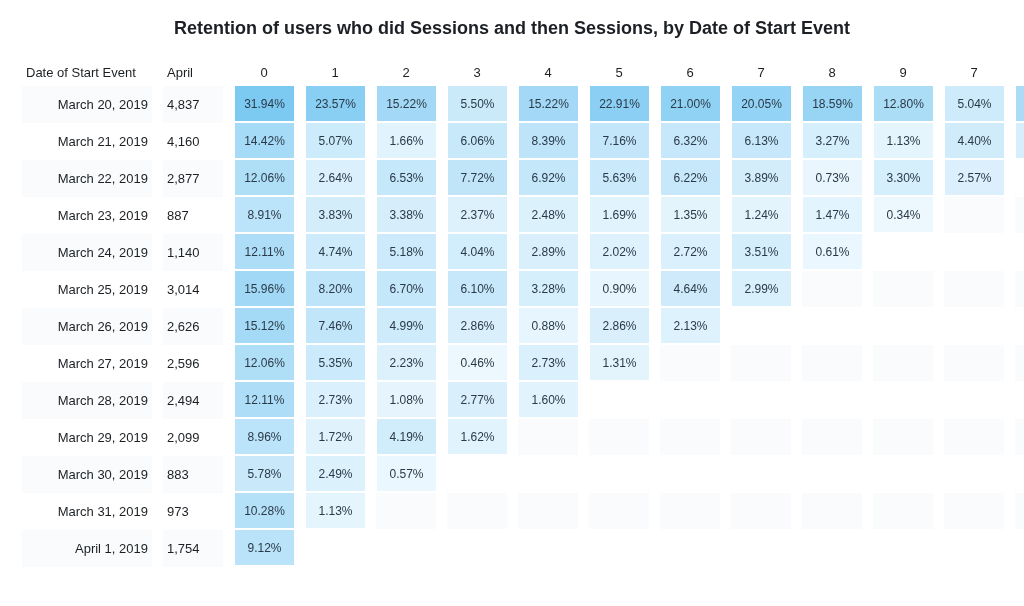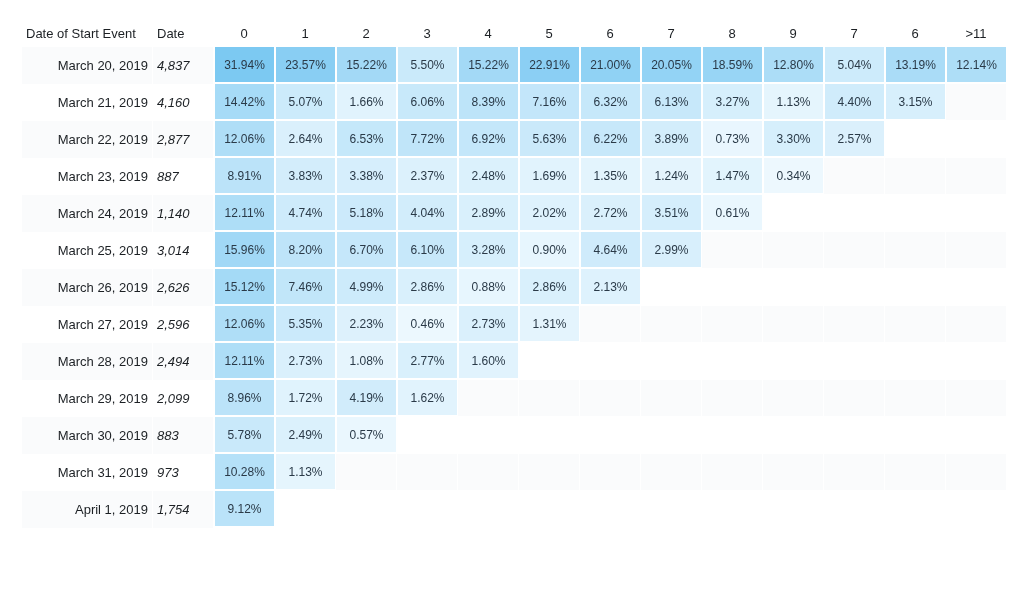--- a/index.html
+++ b/index.html
@@ -20,21 +20,21 @@
     font-size: 18px;
     font-weight: 700;
     text-align: center;
     margin: 0 0 18px 0;
     color: #1c2024;
   }
   .grid {
     display: grid;
     
     grid-template-columns: 130px 60px repeat(13, 60px);
-    column-gap: 1px;
+    column-gap: 11px;
   }
   .hcell {
     font-weight: 400;
     color: #1c2024;
     font-size: 13px;
     padding: 8px 4px 6px 4px;
     text-align: center;
     white-space: nowrap;
   }
   .hcell.first { text-align: left; }
@@ -45,21 +45,20 @@
     font-size: 13px;
     color: #1c2024;
     white-space: nowrap;
   }
   .row .usercell {
     padding: 11px 4px 11px 4px;
     text-align: left;
     font-size: 13px;
     color: #1c2024;
     white-space: nowrap;
-    font-style: italic;
   }
   .row .valcell {
     height: 36px;
     display: flex;
     align-items: center;
     justify-content: center;
     font-size: 12px;
     color: #2a3a48;
     border-left: 1px solid #ffffff;
     border-bottom: 1px solid #ffffff;
@@ -78,24 +77,25 @@
   }
   .row.alt .emptycell {
     background: #fafbfc;
   }
   .row { display: contents; }
 </style>
 </head>
 <body>
 <div class="wrap">
 
+  <h1 class="title">Retention of users who did Sessions and then Sessions, by Date of Start Event</h1>
 
   <div class="grid" id="grid">
       <div class="hcell first">Date of Start Event</div>
-      <div class="hcell users">Date</div>
+      <div class="hcell users">April</div>
       <div class="hcell">0</div>
       <div class="hcell">1</div>
       <div class="hcell">2</div>
       <div class="hcell">3</div>
       <div class="hcell">4</div>
       <div class="hcell">5</div>
       <div class="hcell">6</div>
       <div class="hcell">7</div>
       <div class="hcell">8</div>
       <div class="hcell">9</div>

